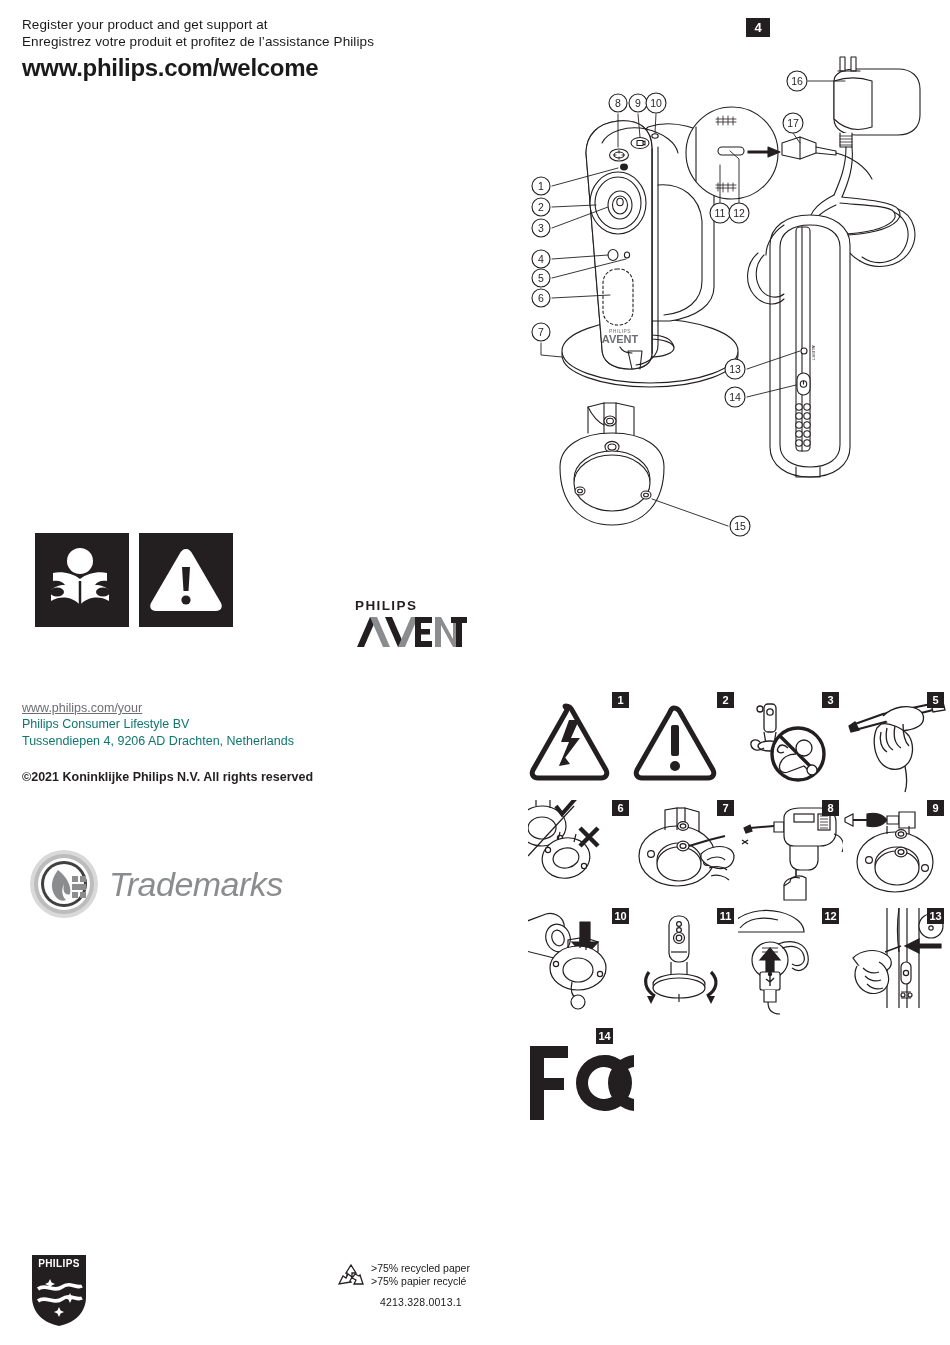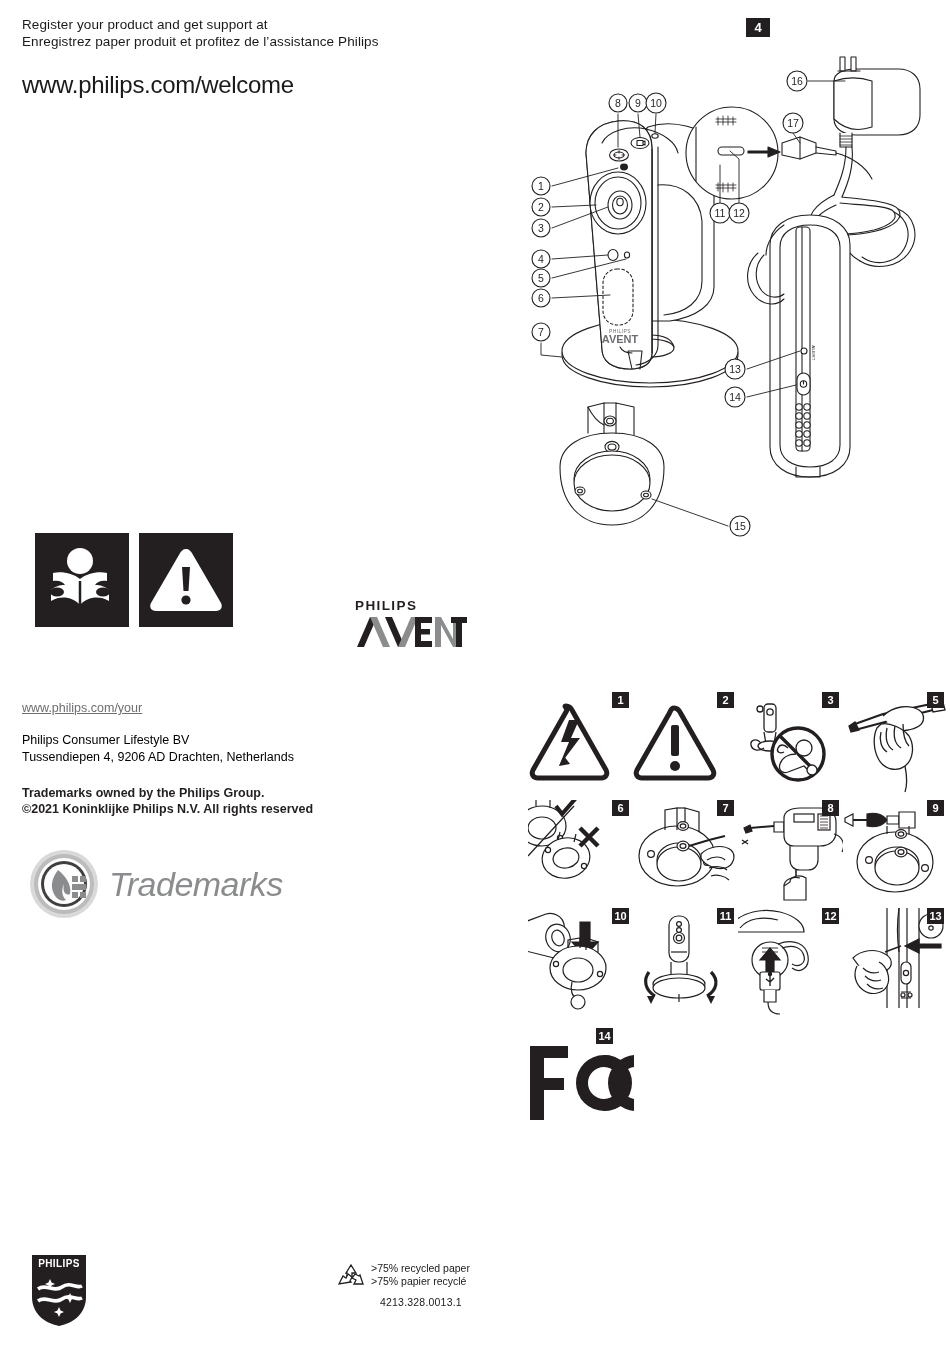--- a/index.html
+++ b/index.html
@@ -10,21 +10,21 @@
     font-family: "Liberation Sans", sans-serif;
     color: #1a1a1a;
     position: relative;
     overflow: hidden;
   }
   .page { position: relative; width: 785px; height: 1345px; }
 
   
   .header { position:absolute; left:22px; top:16px; }
   .header .line { font-size: 13.5px; line-height: 17px; letter-spacing: .1px; }
-  .header .url { font-size: 24px; font-weight: normal; letter-spacing: -0.3px; margin-top: 21px; }
+  .header .url { font-size: 24px; font-weight: bold; letter-spacing: -0.3px; margin-top: 4px; }
 
   
   .page-chip {
     position:absolute; right:15px; top:18px;
     width: 24px; height: 19px; background:#231f20; color:#fff;
     font-size: 13px; font-weight: bold; line-height: 19px; text-align:center;
   }
 
   
   .icon-squares { position:absolute; left:35px; top:533px; display:flex; gap:10px; }
@@ -33,21 +33,21 @@
   
   .avent-logo { position:absolute; left:355px; top:598px; }
   .avent-logo .philips-word { font-size: 13.5px; font-weight:bold; letter-spacing:1.4px; color:#231f20; }
   .avent-logo .avent-svg { margin-top:2px; }
 
   
   .left-text { position:absolute; left:22px; top:698px; width:330px; }
   .left-text a.weblink {
     font-size: 12.5px; color:#6d6e71; text-decoration: underline; display:inline-block;
   }
-  .left-text .addr { margin-top:16px; font-size:12.5px; line-height:17px; color:#000000; }
+  .left-text .addr { margin-top:0; font-size:12.5px; line-height:17px; color:#0f766e; }
   .left-text .tm { margin-top:19px; font-size:12.5px; line-height:16px; font-weight:bold; color:#231f20; }
 
   
   .anyfirewall { position:absolute; left:28px; top:848px; display:flex; align-items:center; gap:9px; }
   .anyfirewall .af-word {
     font-size: 34px; font-style: italic; color:#8a8c8e;
     font-family:"Liberation Sans", sans-serif; letter-spacing:-0.5px;
   }
 
   
@@ -80,21 +80,21 @@
   .footer-docnum { position:absolute; left:380px; top:1296px; font-size:10.5px; letter-spacing:.2px; }
   svg { display:block; }
 </style>
 </head>
 <body>
 
 <div class="page">
 
   <div class="header">
     <div class="line">Register your product and get support at</div>
-    <div class="line">Enregistrez paper produit et profitez de l’assistance Philips</div>
+    <div class="line">Enregistrez votre produit et profitez de l’assistance Philips</div>
     <div class="url">www.philips.com/welcome</div>
   </div>
 
   <div class="page-chip">4</div>
 
   <div class="illustration">
     <svg width="450" height="520" viewBox="0 0 450 520" fill="none" stroke="#231f20" stroke-width="1.1" stroke-linejoin="round" stroke-linecap="round">
 
       <ellipse cx="150" cy="300" rx="88" ry="32" fill="#fff" stroke="#231f20"></ellipse>
       <ellipse cx="150" cy="296" rx="88" ry="32" fill="#fff" stroke="#231f20"></ellipse>
@@ -399,21 +399,20 @@
     </div>
   </div>
 
   <div class="left-text">
     <a class="weblink" href="#">www.philips.com/your</a>
     <div class="addr">
       <div>Philips Consumer Lifestyle BV</div>
       <div>Tussendiepen 4, 9206 AD Drachten, Netherlands</div>
     </div>
     <div class="tm">
-      <div>Trademarks owned by the Philips Group.</div>
       <div>©2021 Koninklijke Philips N.V. All rights reserved</div>
     </div>
   </div>
 
   <div class="anyfirewall">
     <span>
       <svg width="72" height="72" viewBox="0 0 72 72">
         <circle cx="36" cy="36" r="34" fill="#d9d9d9"></circle>
         <circle cx="36" cy="36" r="30" fill="#bcbcbc"></circle>
         <circle cx="36" cy="36" r="26" fill="#fdfdfd"></circle>

